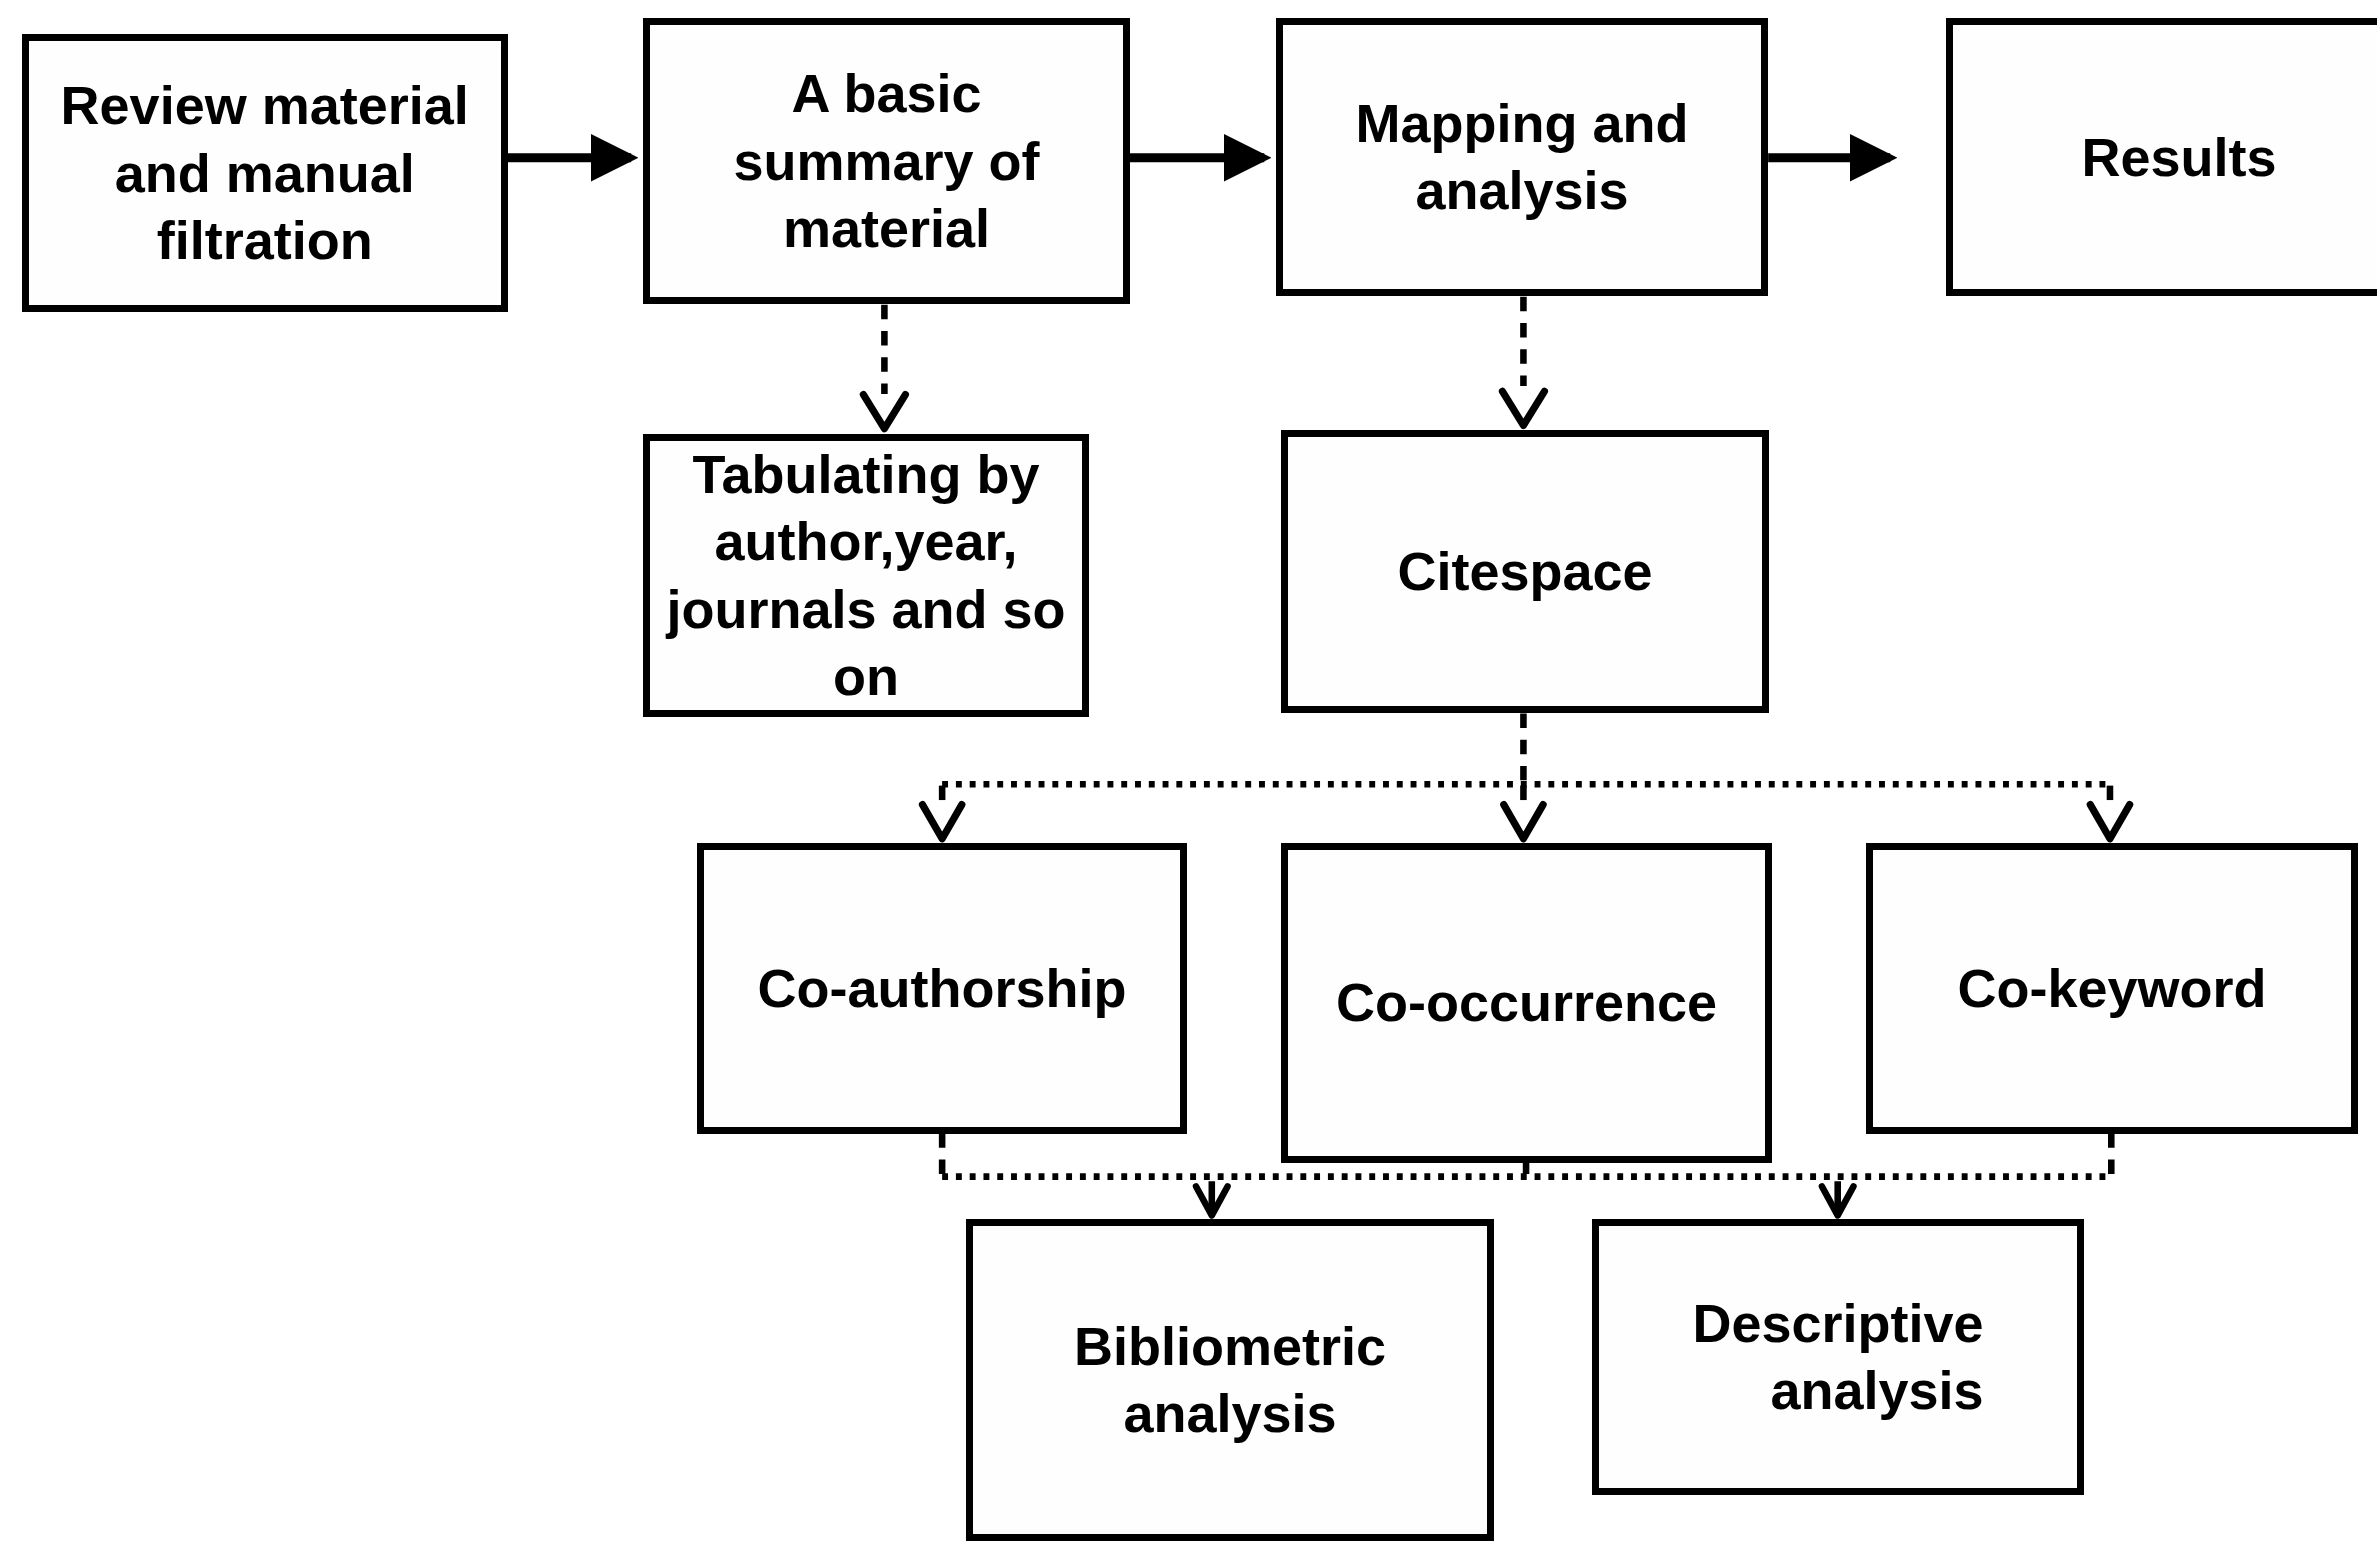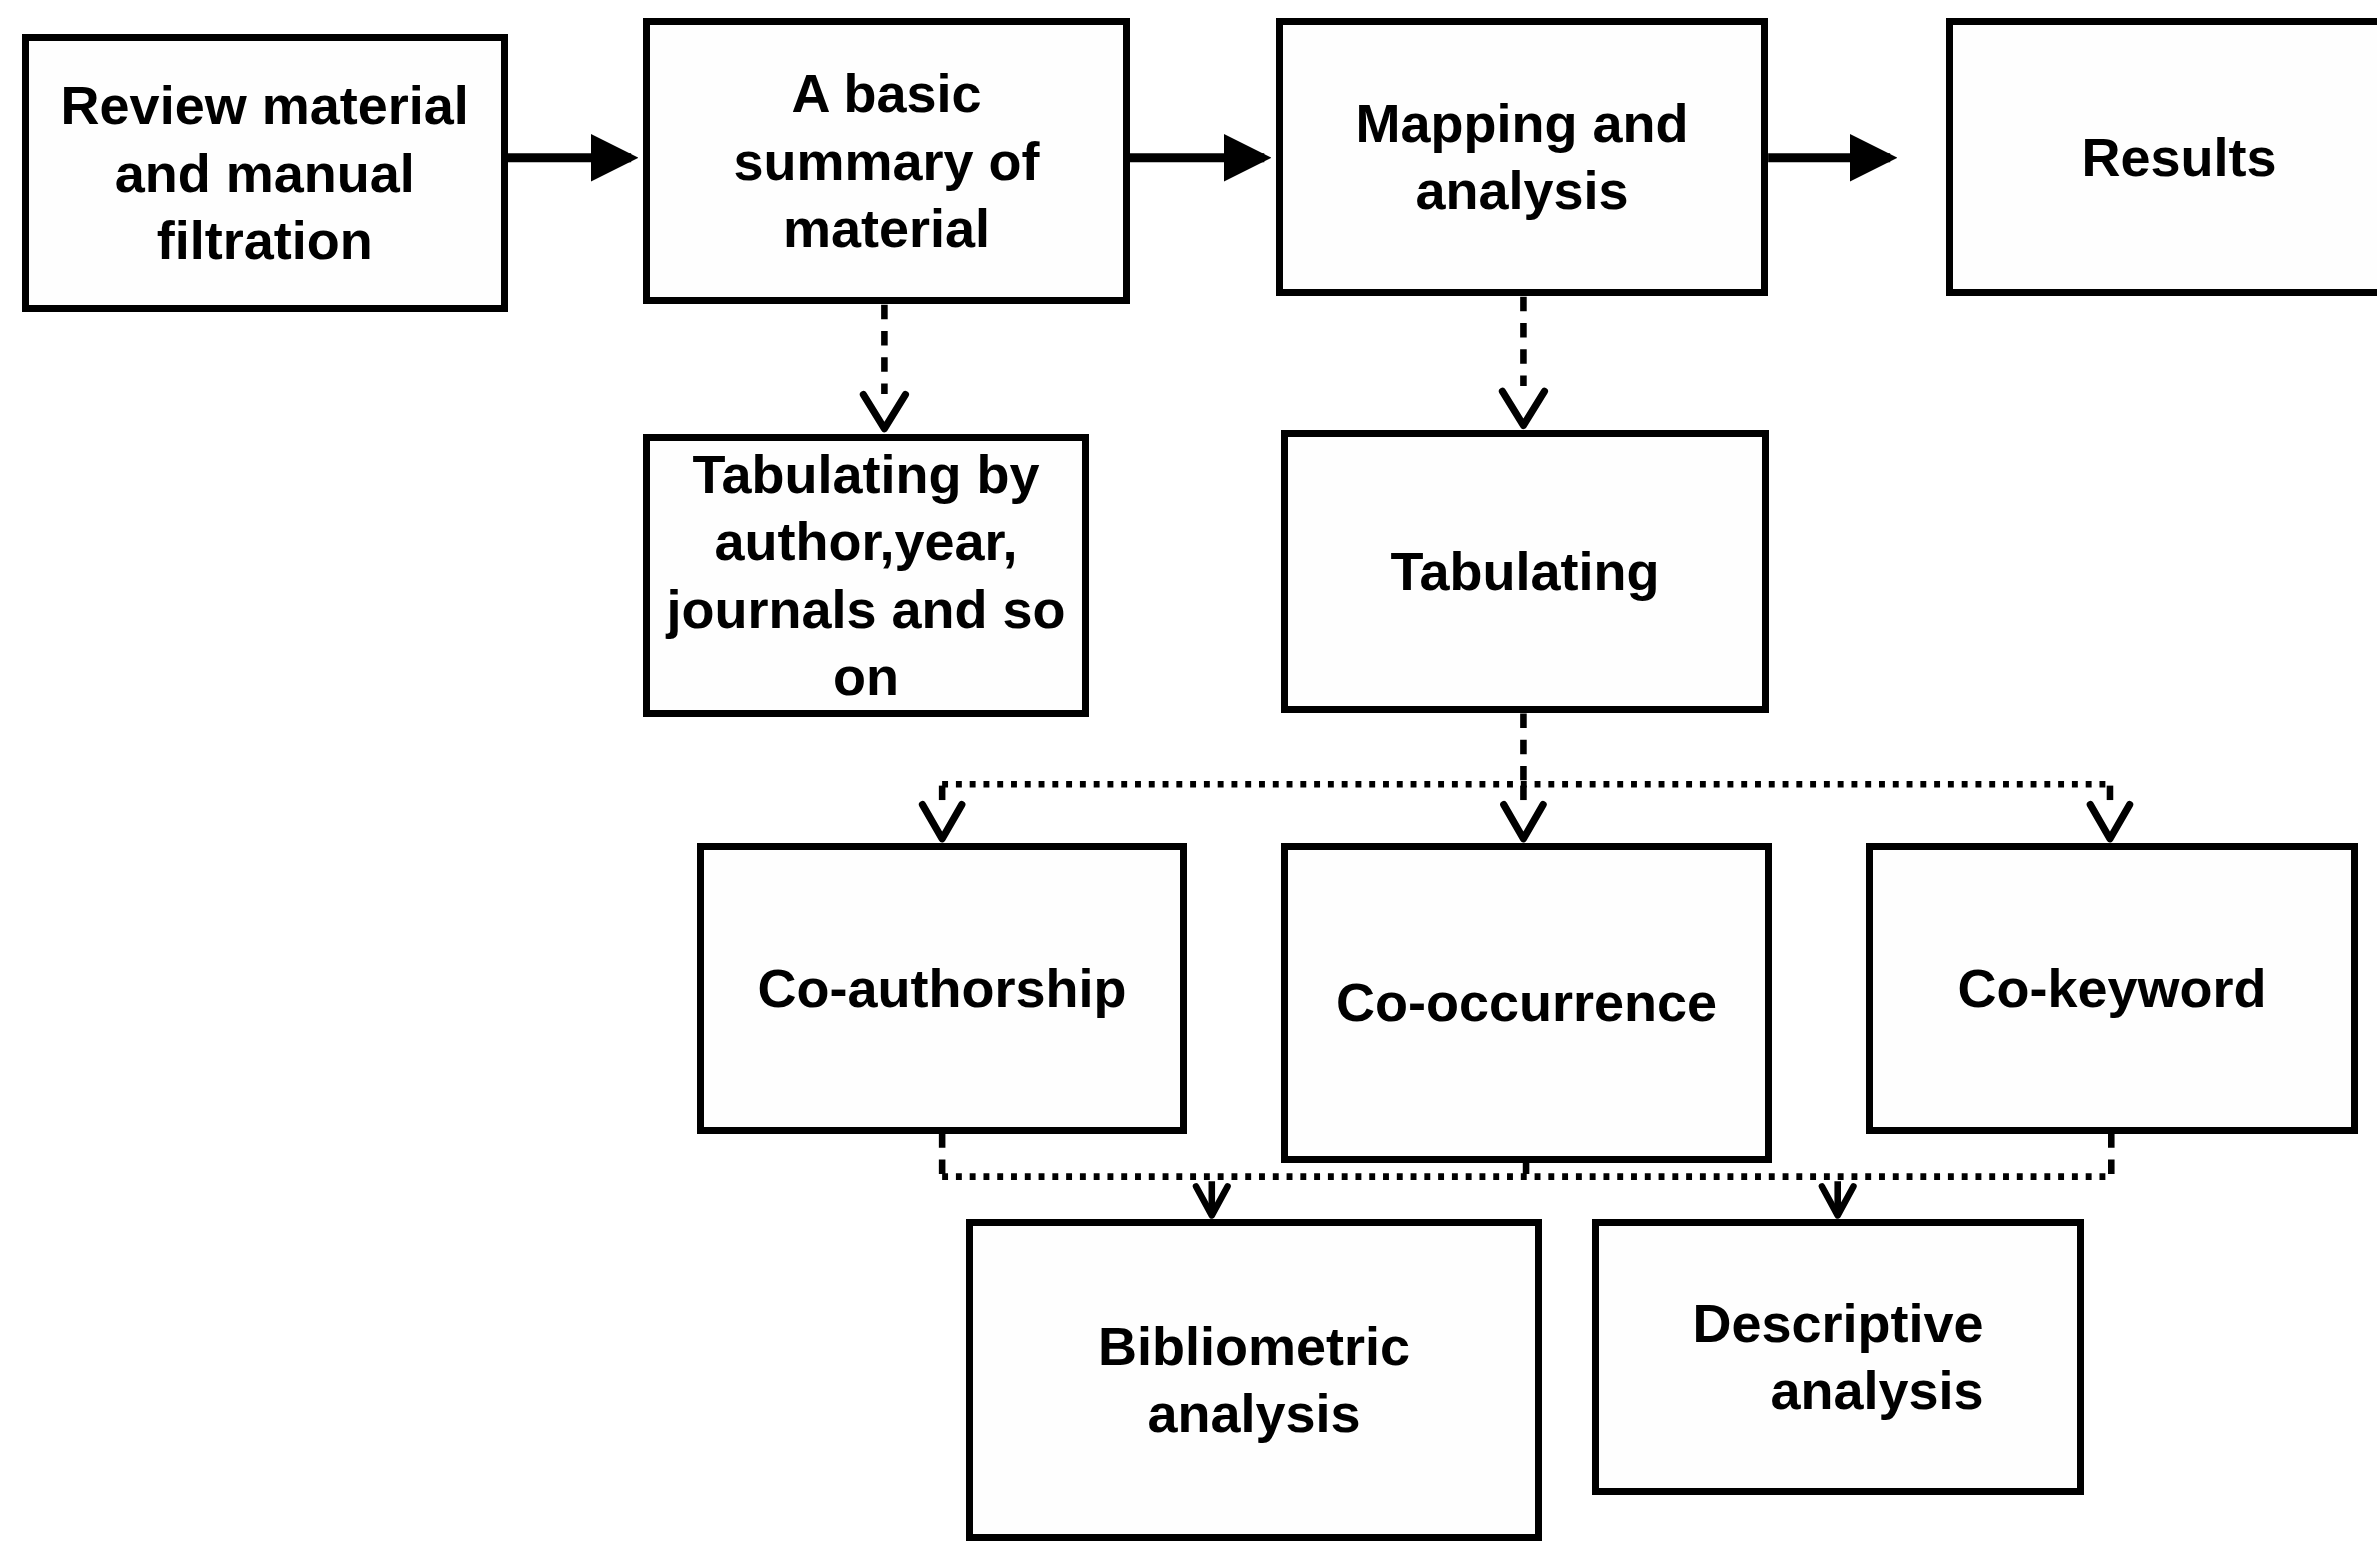--- a/index.html
+++ b/index.html
@@ -105,28 +105,28 @@
   <div class="node" style="left:1276px; top:18.4px;   width:492px; height:278px;">Mapping and
 analysis</div>
 
   <div class="node" style="left:1902px; top:18.4px;   width:466px; height:278px;margin-left:44px;">Results</div>
 
   <div class="node" style="left:643px;  top:434px;  width:446px; height:283px;">Tabulating by
 author,year,
 journals and so
 on</div>
 
-  <div class="node" style="left:1281px; top:430px;  width:488px; height:283px;">Tabulating</div>
+  <div class="node" style="left:1281px; top:430px;  width:488px; height:283px;">Citespace</div>
 
   <div class="node" style="left:697px; top:843px; width:490px; height:291px;">Co-authorship</div>
 
   <div class="node" style="left:1281px; top:843px; width:491px; height:320px;">Co-occurrence</div>
 
   <div class="node" style="left:1866px; top:843px; width:492px; height:291px;">Co-keyword</div>
 
-  <div class="node" style="left:966px; top:1219px; width:576px; height:322px;">Bibliometric
+  <div class="node" style="left:966px; top:1219px; width:528px; height:322px;">Bibliometric
 analysis</div>
 
   <div class="node" style="left:1592px; top:1219px; width:492px; height:276px;text-align:right;">Descriptive
 analysis</div>
 
 </div>
 
 
 </body></html>

